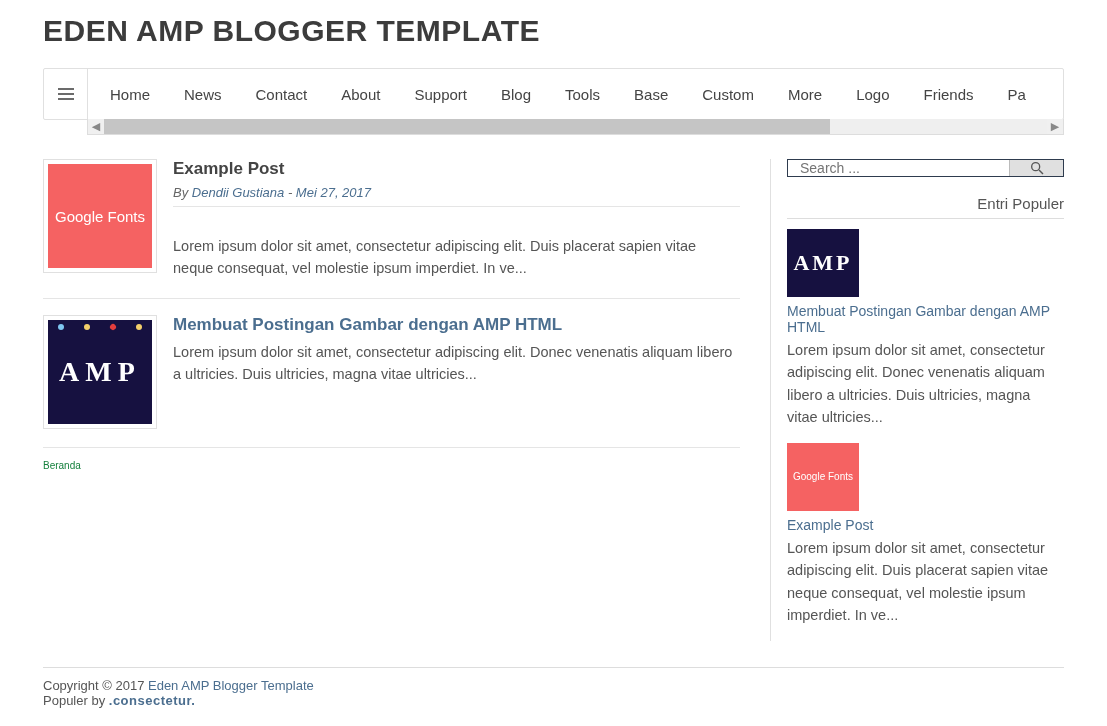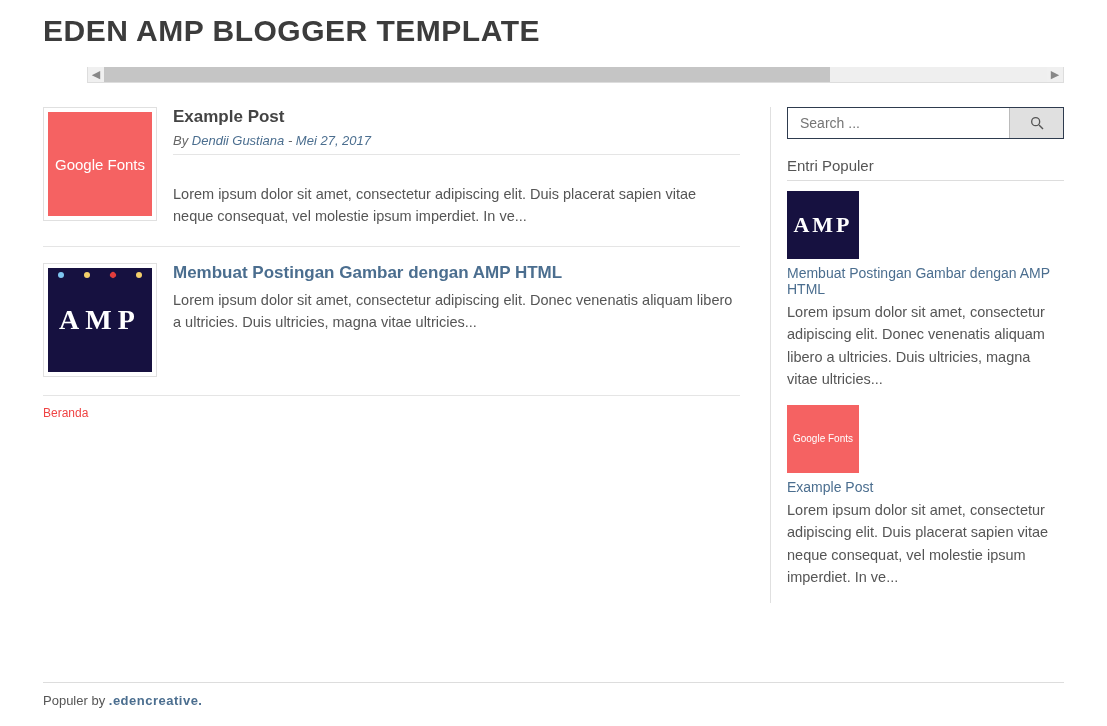--- a/index.html
+++ b/index.html
@@ -129,35 +129,36 @@
 }
 .post-title.link { color:#4b6e8f; }
 .byline {
   font-size: 13px; font-style: italic; color:#666;
   padding-bottom: 6px;
   border-bottom: 1px solid #e5e5e5;
   margin-bottom: 28px;
 }
 .byline a { color:#4b6e8f; text-decoration:none; cursor:pointer; }
 .excerpt { font-size: 14.5px; color:#555; line-height:1.55; }
-.home-link { color:#ef4444; text-decoration:none; font-size:12px; cursor:pointer; }
+.home-link { color:#15803d; text-decoration:none; font-size:10px; cursor:pointer; }
 
 .search-box {
-  display:flex; border:1px solid #2e3b4e; height:32px; margin-bottom:18px;
+  display:flex; border:1px solid #2e3b4e; height:18px; margin-bottom:18px;
 }
 .search-input {
   flex:1; border:none; outline:none; padding:0 12px; font-size:14px; color:#666;
 }
 .search-btn {
   width:54px; background:#e0e0e0; border:none; border-left:1px solid #bbb;
   display:flex; align-items:center; justify-content:center; cursor:pointer;
 }
 .widget-title {
   font-size:15px; color:#555; padding-bottom:6px; border-bottom:1px solid #ddd;
   margin-bottom:10px;
+  text-align:right;
 }
 .pop-item { margin-bottom:14px; }
 .pop-thumb { width:72px; height:68px; margin-bottom:6px; }
 .pop-thumb.amp {
   background:#161140; color:#fff; font-family:Georgia,serif; font-weight:bold;
   font-size:22px; letter-spacing:3px; display:flex; align-items:center; justify-content:center;
   position:relative; overflow:hidden;
 }
 .pop-thumb.amp .dots { position:absolute; top:2px; width:100%; display:flex; justify-content:space-around; }
 .pop-thumb.red {
@@ -177,20 +178,44 @@
 .eden-brand { color:#4b6e8f; font-weight:bold; letter-spacing:0.5px; }
 .search-icon-svg { width:16px; height:16px; }
 </style>
 </head>
 <body>
 
 <div class="page-wrap">
   <div class="content-area">
     <h1 class="site-title">EDEN AMP BLOGGER TEMPLATE</h1>
 
+    <div class="nav-wrap">
+      <div class="menu-toggle">
+        <div class="hamburger">
+            <span></span>
+            <span></span>
+            <span></span>
+          </div>
+      </div>
+      <div class="nav-links" id="nav-links">
+          <a>Home</a>
+          <a>News</a>
+          <a>Contact</a>
+          <a>About</a>
+          <a>Support</a>
+          <a>Blog</a>
+          <a>Tools</a>
+          <a>Base</a>
+          <a>Custom</a>
+          <a>More</a>
+          <a>Logo</a>
+          <a>Friends</a>
+          <a>Pa</a>
+        </div>
+    </div>
     <div class="scrollbar-row">
       <div class="scroll-left">◀</div>
       <div class="scroll-track">
           <div class="scroll-thumb"></div>
         </div>
       <div class="scroll-right">▶</div>
     </div>
 
     <div class="main-cols">
       <div class="left-col" id="posts-col">
@@ -246,16 +271,19 @@
               <div class="pop-title">Example Post</div>
               <div class="pop-excerpt">Lorem ipsum dolor sit amet, consectetur adipiscing elit. Duis placerat sapien vitae neque consequat, vel molestie ipsum imperdiet. In ve...</div>
             </div>
           </div>
       </div>
     </div>
   </div>
 
   <footer>
     <div>
-      <span>Populer by </span><a class="eden-brand">.edencreative.</a>
+      <span>Copyright © 2017 </span><a>Eden AMP Blogger Template</a>
+    </div>
+    <div>
+      <span>Populer by </span><a class="eden-brand">.consectetur.</a>
     </div>
   </footer>
 </div>
 
 </body></html>

